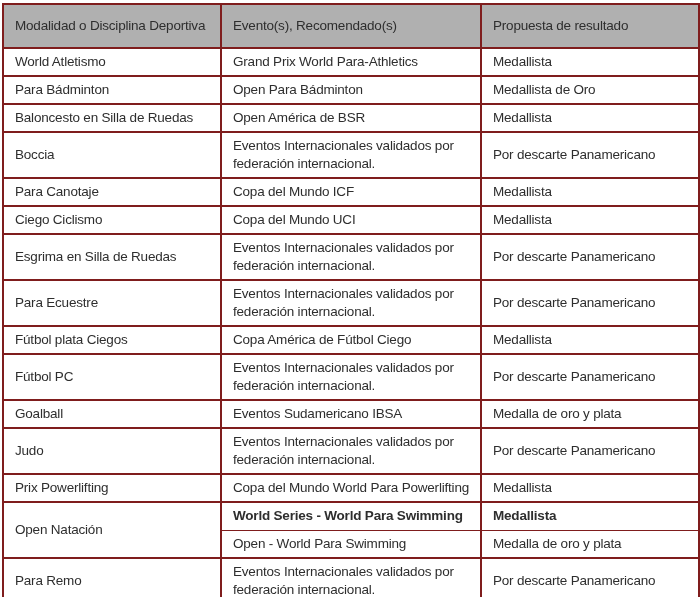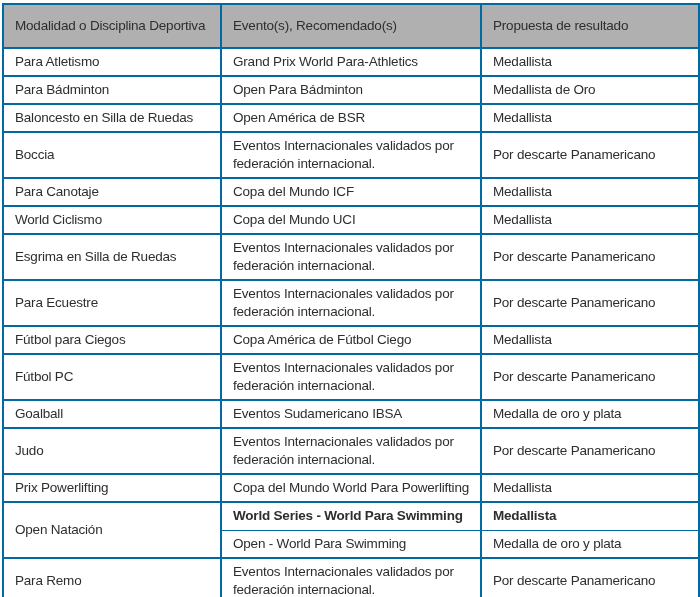--- a/index.html
+++ b/index.html
@@ -13,21 +13,21 @@
   table.results {
     border-collapse: collapse;
     table-layout: fixed;
     width: 696px;
     margin: 3px 2px 0 2px;
   }
   col.c1 { width: 218px; }
   col.c2 { width: 260px; }
   col.c3 { width: 218px; }
   th, td {
-    border: 2px solid #0369a1;
+    border: 2px solid #7f1d1d;
     padding: 3px 8px 3px 11px;
     font-size: 13.5px;
     letter-spacing: -0.2px;
     line-height: 18px;
     color: #2e2e2e;
     text-align: left;
     vertical-align: middle;
     font-weight: normal;
     overflow: hidden;
   }
@@ -53,21 +53,21 @@
   </colgroup>
   <thead>
     <tr>
       <th>Modalidad o Disciplina Deportiva</th>
       <th>Evento(s), Recomendado(s)</th>
       <th>Propuesta de resultado</th>
     </tr>
   </thead>
   <tbody>
     <tr class="s">
-      <td>Para Atletismo</td>
+      <td>World Atletismo</td>
       <td class="event-cell">Grand Prix World Para-Athletics</td>
       <td>Medallista</td>
     </tr>
     <tr class="s">
       <td>Para Bádminton</td>
       <td class="event-cell">Open Para Bádminton</td>
       <td>Medallista de Oro</td>
     </tr>
     <tr class="s">
       <td>Baloncesto en Silla de Ruedas</td>
@@ -79,38 +79,38 @@
       <td class="event-cell">Eventos Internacionales validados por
 federación internacional.</td>
       <td>Por descarte Panamericano</td>
     </tr>
     <tr class="s">
       <td>Para Canotaje</td>
       <td class="event-cell">Copa del Mundo ICF</td>
       <td>Medallista</td>
     </tr>
     <tr class="s">
-      <td>World Ciclismo</td>
+      <td>Ciego Ciclismo</td>
       <td class="event-cell">Copa del Mundo UCI</td>
       <td>Medallista</td>
     </tr>
     <tr class="d">
       <td>Esgrima en Silla de Ruedas</td>
       <td class="event-cell">Eventos Internacionales validados por
 federación internacional.</td>
       <td>Por descarte Panamericano</td>
     </tr>
     <tr class="d">
       <td>Para Ecuestre</td>
       <td class="event-cell">Eventos Internacionales validados por
 federación internacional.</td>
       <td>Por descarte Panamericano</td>
     </tr>
     <tr class="s">
-      <td>Fútbol para Ciegos</td>
+      <td>Fútbol plata Ciegos</td>
       <td class="event-cell">Copa América de Fútbol Ciego</td>
       <td>Medallista</td>
     </tr>
     <tr class="d">
       <td>Fútbol PC</td>
       <td class="event-cell">Eventos Internacionales validados por
 federación internacional.</td>
       <td>Por descarte Panamericano</td>
     </tr>
     <tr class="s">

